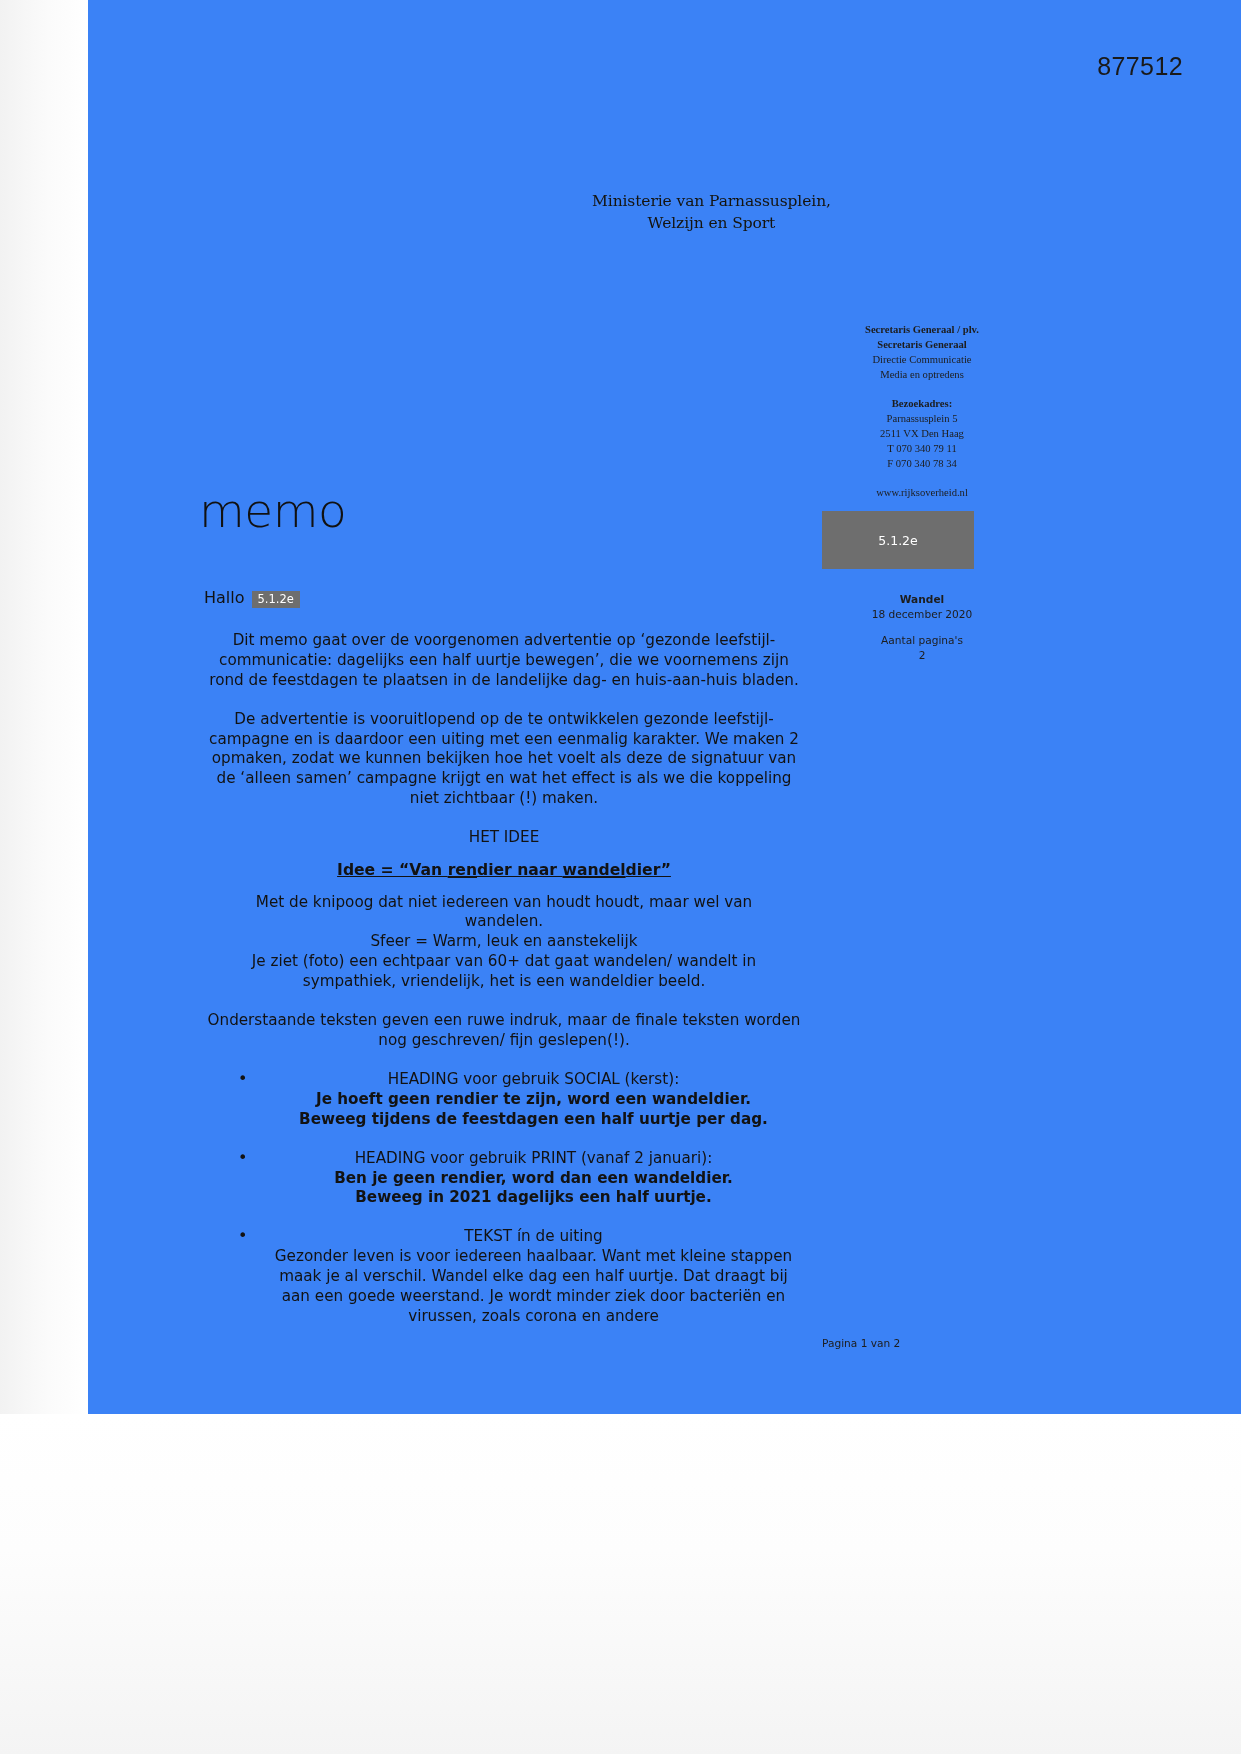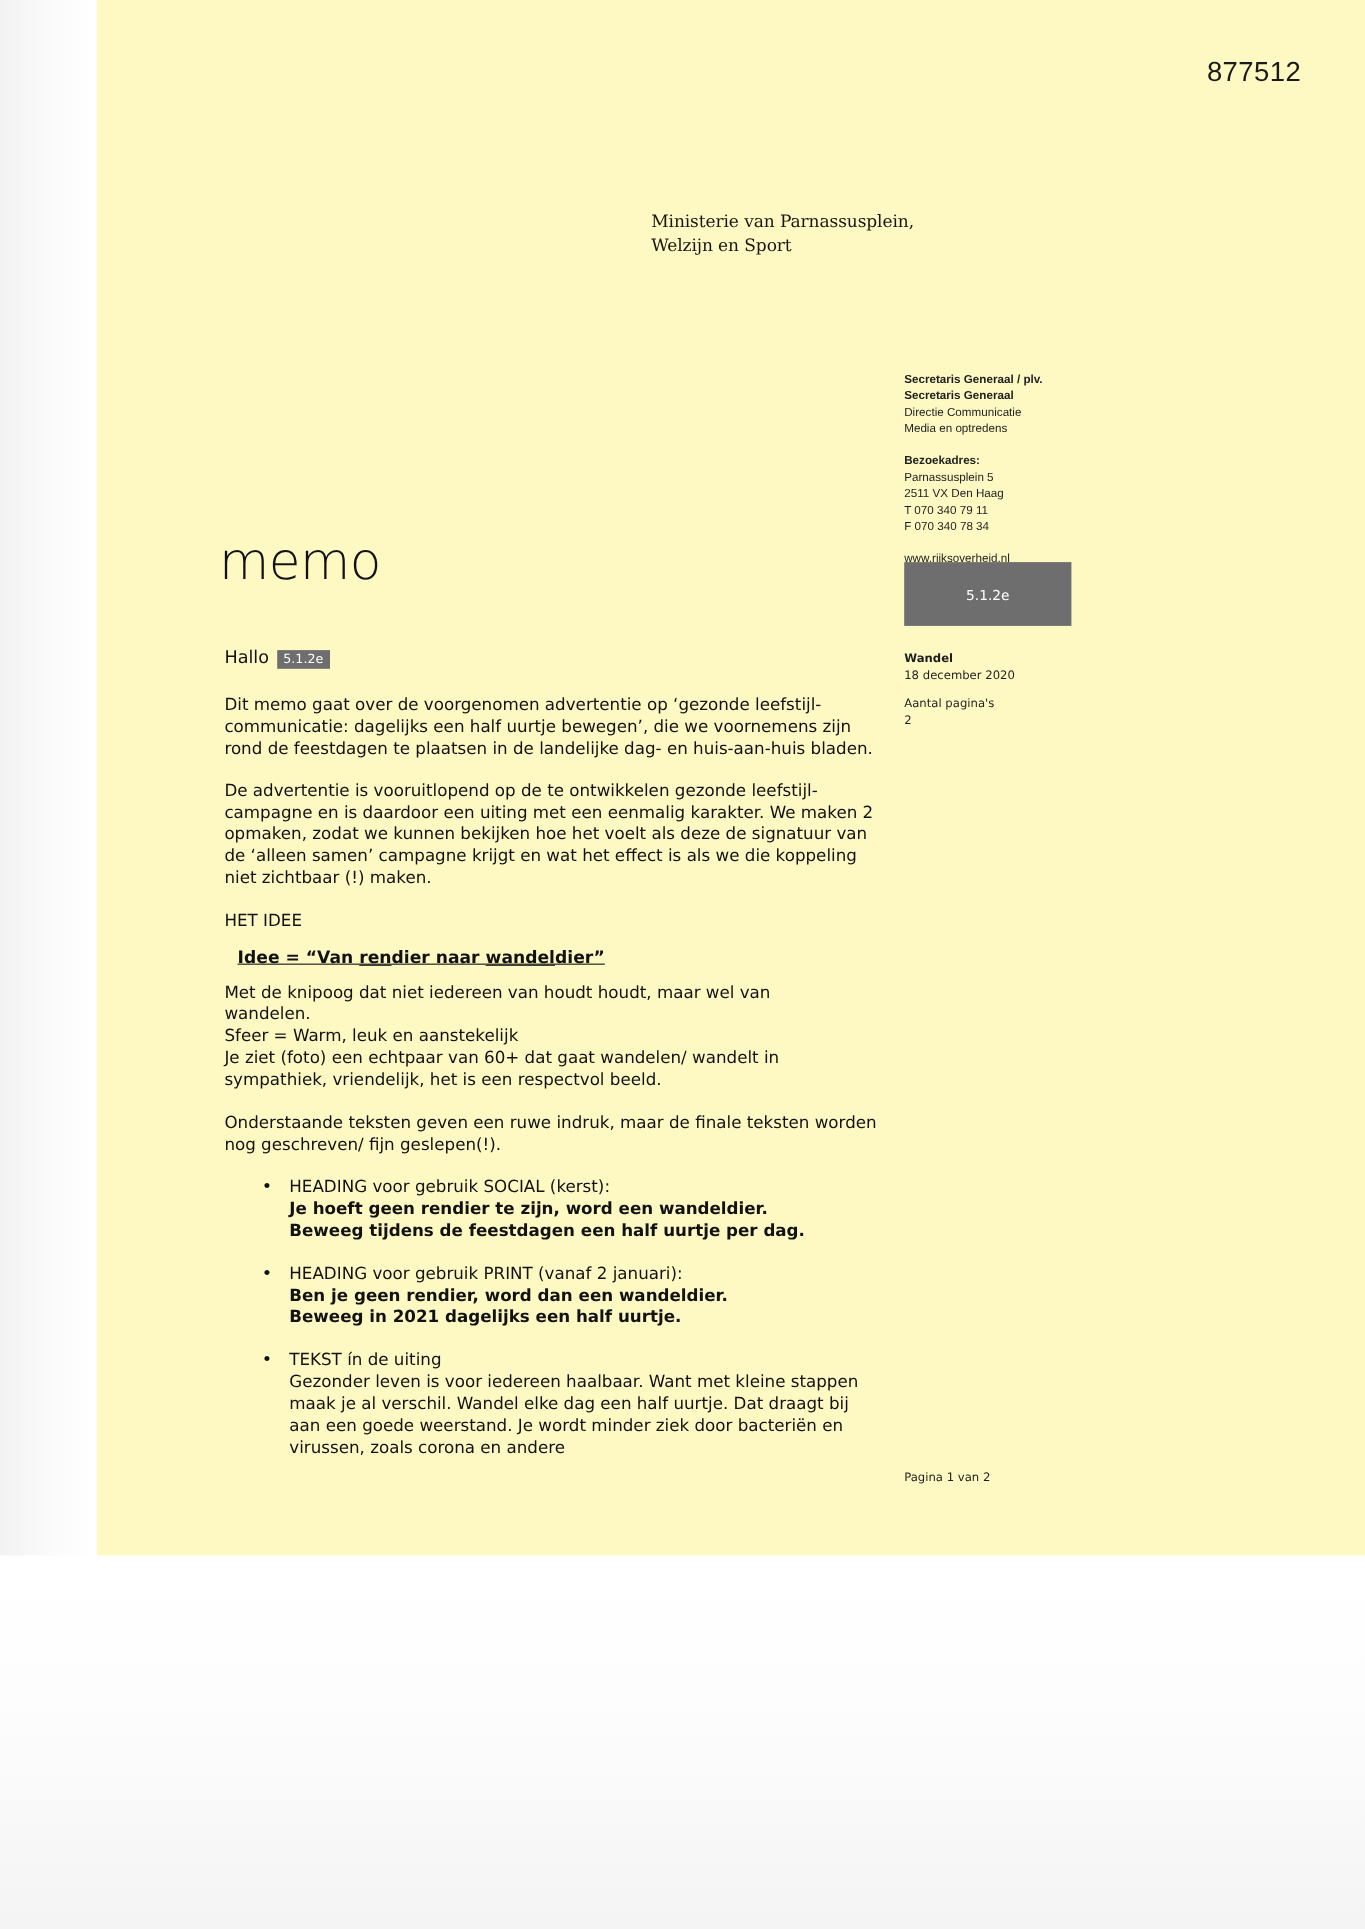--- a/index.html
+++ b/index.html
@@ -8,22 +8,23 @@
     background: #ffffff;
   }
   body {
     font-family: "DejaVu Sans", sans-serif;
     color: #000000;
   }
   .page {
     position: relative;
     width: 1241px;
     height: 1754px;
-    background: #fef9c3;
+    background: #3b82f6;
     overflow: hidden;
+    text-align: center;
   }
 
   
   .doc-number {
     position: absolute;
     top: 52px;
     right: 58px;
     font-family: "Liberation Sans", sans-serif;
     font-size: 25px;
     letter-spacing: .4px;
@@ -59,25 +60,24 @@
     color: #15140f;
     letter-spacing: -0.1px;
   }
 
   
   .meta {
     position: absolute;
     left: 822px;
     top: 322px;
     width: 200px;
-    font-family: Liberation Sans, sans-serif;
+    font-family: Liberation Serif, serif;
     font-size: 10.6px;
     line-height: 1.42;
     color: #1d1d1d;
-    margin-top: 16px;
   }
   .meta .grp { margin-bottom: 14px; }
   .meta .grp:last-child { margin-bottom: 0; }
   .meta b, .meta .b {
     font-weight: bold;
     display: block;
   }
   .meta .ln { display: block; }
   .meta .url { display: block; }
 
@@ -272,21 +272,21 @@
 
     <p class="para">De advertentie is vooruitlopend op de te ontwikkelen gezonde leefstijl-campagne en is daardoor een uiting met een eenmalig karakter. We maken 2 opmaken, zodat we kunnen bekijken hoe het voelt als deze de signatuur van de ‘alleen samen’ campagne krijgt en wat het effect is als we die koppeling niet zichtbaar (!) maken.</p>
 
     <div class="section-block">
       <span class="ln">HET IDEE</span>
       <div class="idee-head"><span>Idee = “Van </span><span class="u">ren</span><span>dier naar </span><span class="u">wandel</span><span>dier”</span></div>
       <span class="ln">Met de knipoog dat niet iedereen van houdt houdt, maar wel van</span>
       <span class="ln">wandelen.</span>
       <span class="ln">Sfeer = Warm, leuk en aanstekelijk</span>
       <span class="ln">Je ziet (foto) een echtpaar van 60+ dat gaat wandelen/ wandelt in</span>
-      <span class="ln">sympathiek, vriendelijk, het is een respectvol beeld.</span>
+      <span class="ln">sympathiek, vriendelijk, het is een wandeldier beeld.</span>
     </div>
 
     <p class="para">Onderstaande teksten geven een ruwe indruk, maar de finale teksten worden nog geschreven/ fijn geslepen(!).</p>
 
     <ul class="bullets">
       <li>
         <span class="bullet-title">HEADING voor gebruik SOCIAL (kerst):</span>
         <span class="bullet-strong">Je hoeft geen rendier te zijn, word een wandeldier.</span>
         <span class="bullet-strong">Beweeg tijdens de feestdagen een half uurtje per dag.</span>
       </li>

